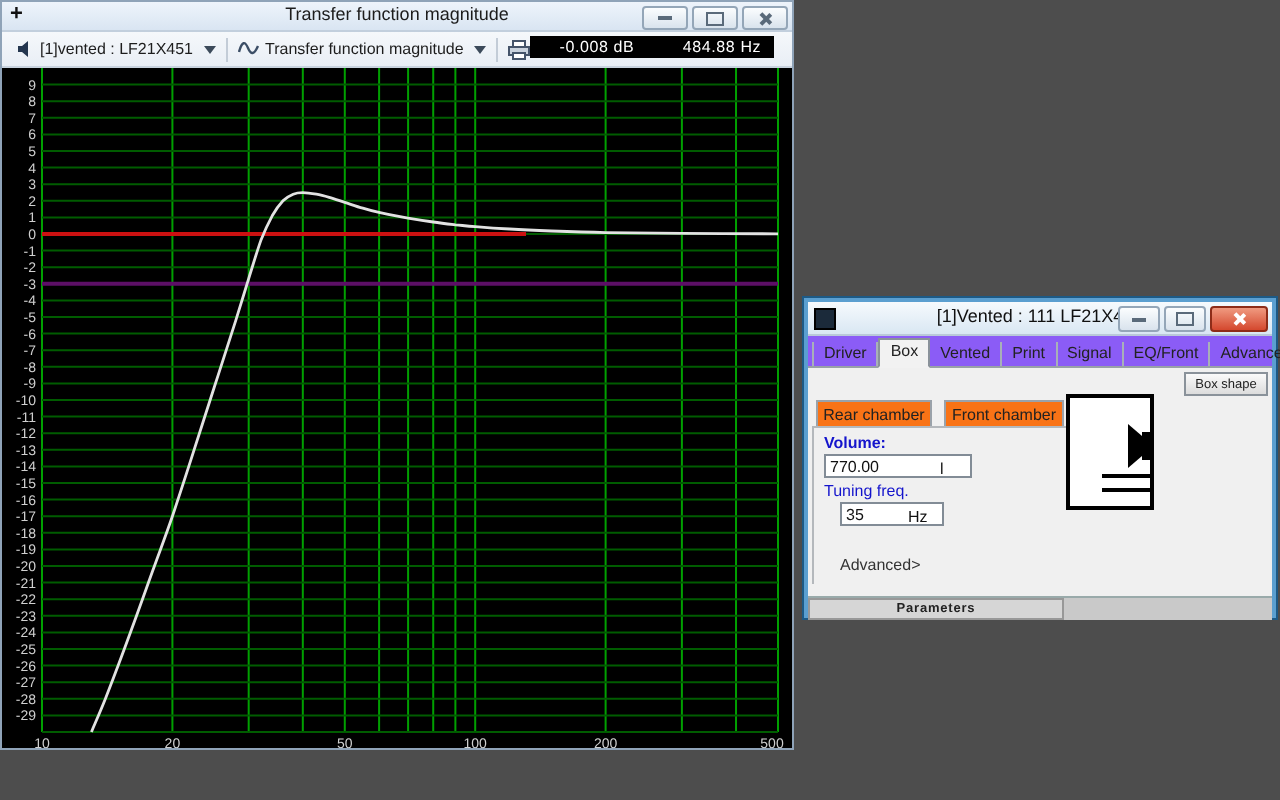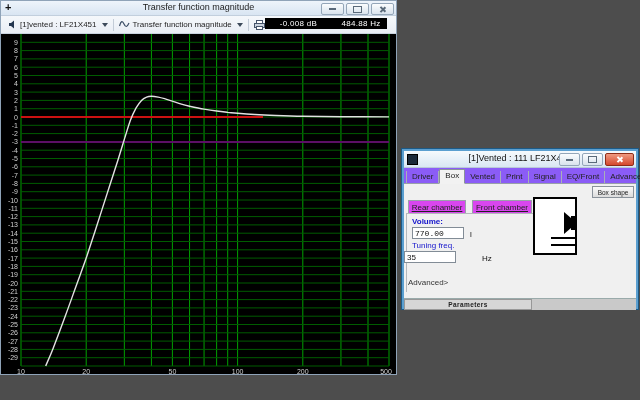--- a/index.html
+++ b/index.html
@@ -51,22 +51,22 @@
   .tab{padding:1px 5px 2px 5px;border-right:1px solid #a8b0b8;margin-bottom:0;cursor:default;}
   .tab.first{border-left:1px solid #a8b0b8;}
   .tab.active{position:relative;background:#f2f2f2;border:1px solid #8a929a;border-bottom:1px solid #f2f2f2;
         margin-bottom:-1px;padding-bottom:3px;}
 
   .dlgcontent{position:relative;height:114px;background:#f0f0f0;}
   .field{position:absolute;background:#fff;border:1px solid #828c96;box-sizing:border-box;
         font-size:8px;color:#111;padding:1px 2px;}
   .smallbtn{position:absolute;background:linear-gradient(#fafafa,#dcdcdc);border:1px solid #8a929a;
         font-size:6.5px;color:#222;display:flex;align-items:center;justify-content:center;box-sizing:border-box;}
-  .chambertab{position:absolute;height:13px;background:#d946ef;border:1px solid #9aa2aa;border-bottom:none;
-        font-size:8px;color:#222;display:flex;align-items:center;justify-content:center;box-sizing:border-box;text-decoration:underline;}
+  .chambertab{position:absolute;height:13px;background:#f97316;border:1px solid #9aa2aa;border-bottom:none;
+        font-size:8px;color:#222;display:flex;align-items:center;justify-content:center;box-sizing:border-box;}
   .grouppanel{position:absolute;border-top:1px solid #b4b8bc;border-left:1px solid #b4b8bc;}
   .bluelabel{position:absolute;font-size:8px;color:#1414cc;}
   .unitlabel{position:absolute;font-size:8px;color:#111;}
   .advanced{position:absolute;font-size:8px;color:#333;cursor:default;}
   .boxdiagram{position:absolute;background:#fff;border:2px solid #000;box-sizing:border-box;}
 
   .paramsbar{position:relative;height:11px;background:#c9c9c9;border-top:1px solid #9aa;display:flex;}
   .paramsbar .seg{width:128px;background:#d6d6d6;border:1px solid #989898;box-sizing:border-box;
         display:flex;align-items:center;justify-content:center;
         font-size:6.5px;font-weight:bold;color:#222;letter-spacing:0.4px;}
@@ -262,36 +262,36 @@
     </div>
 
     <div class="dlgcontent">
       <div class="smallbtn" style="right:2px;top:2px;width:42px;height:12px;">Box shape</div>
 
       <div class="chambertab" style="left:4px;top:16px;width:58px;">Rear chamber</div>
       <div class="chambertab" style="left:68px;top:16px;width:60px;">Front chamber</div>
       <div class="grouppanel" style="left:2px;top:29px;width:126px;height:78px;"></div>
 
       <div class="bluelabel" style="left:8px;top:33px;font-weight:bold;">Volume:</div>
-      <div class="field" style="left:8px;top:43px;width:52px;height:12px;font-family:Liberation Mono, monospace;">770.00</div>
+      <div class="field" style="left:8px;top:43px;width:74px;height:12px;">770.00</div>
       <div class="unitlabel" style="left:66px;top:46px;">l</div>
 
       <div class="bluelabel" style="left:8px;top:57px;">Tuning freq.</div>
-      <div class="field" style="left:0;top:67px;width:52px;height:12px;">35</div>
-      <div class="unitlabel" style="left:78px;top:70px;text-align:center;">Hz</div>
+      <div class="field" style="left:16px;top:67px;width:52px;height:12px;">35</div>
+      <div class="unitlabel" style="left:50px;top:70px;text-align:center;">Hz</div>
 
       <div class="boxdiagram" style="left:129px;top:13px;width:44px;height:58px;">
         <svg width="40" height="54" viewBox="0 0 40 54">
           <rect x="36" y="17" width="4" height="14" fill="#000"></rect>
           <polygon points="36,19 29,13 29,35 36,29" fill="#000"></polygon>
           <line x1="16" y1="39" x2="40" y2="39" stroke="#000" stroke-width="2"></line>
           <line x1="16" y1="46" x2="40" y2="46" stroke="#000" stroke-width="2"></line>
         </svg>
       </div>
 
-      <div class="advanced" style="left:4px;top:94px;">Advanced&gt;</div>
+      <div class="advanced" style="left:16px;top:94px;">Advanced&gt;</div>
     </div>
 
     <div class="paramsbar">
       <div class="seg">Parameters</div>
     </div>
   </div>
 </div>
 
 </body></html>

